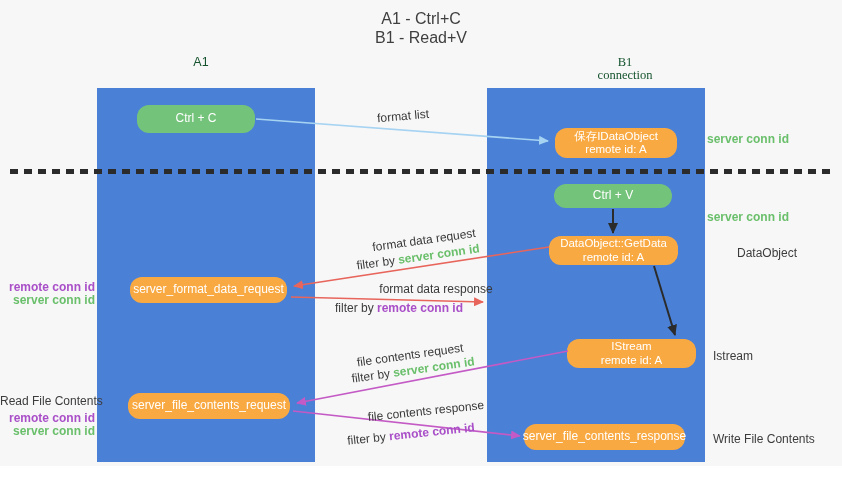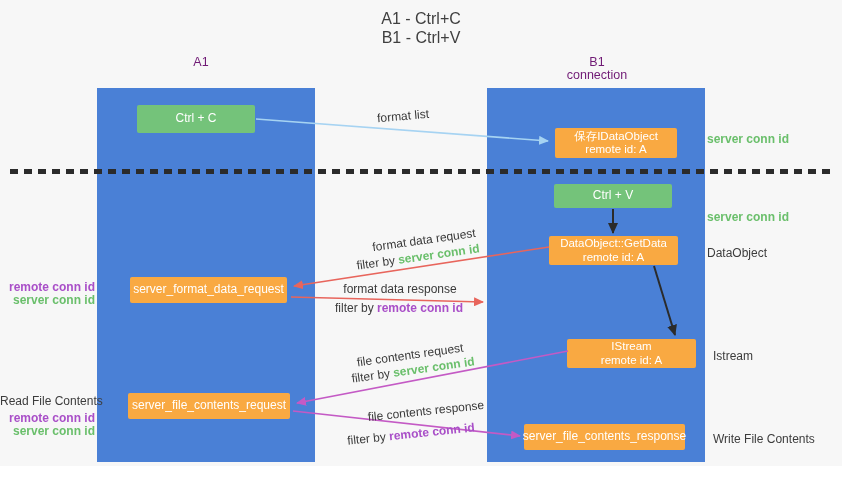--- a/index.html
+++ b/index.html
@@ -8,40 +8,40 @@
     position:relative;width:842px;height:466px;overflow:hidden;
     background:var(--background,#f7f7f7);
     color:#3c3c3c;
   }
   .title{
     position:absolute;left:0;top:9px;width:842px;text-align:center;
     font-size:16px;line-height:19px;color:#3f3f3f;
   }
   .col-header{
     position:absolute;width:160px;text-align:center;top:56px;
-    font-size:12.5px;line-height:13px;color:#701a75;
+    font-size:12.5px;line-height:13px;color:#14532d;
   }
   .col-header.left{left:121px;}
-  .col-header.right{left:517px;}
+  .col-header.right{left:545px;font-family:Liberation Serif, serif;}
   .column{
     position:absolute;top:88px;width:218px;height:374px;
     background:var(--column-blue,#4a80d6);
   }
   .column.left{left:97px;}
   .column.right{left:487px;}
   .dashline{
     position:absolute;left:10px;top:169px;width:820px;height:5px;z-index:3;
     background:repeating-linear-gradient(90deg,
       var(--arrow-black,#3b3b3b) 0 8px,transparent 8px 14px);
   }
   .node{
     position:absolute;z-index:2;display:flex;flex-direction:column;
     align-items:center;justify-content:center;
     color:#fff;font-size:12px;line-height:13.5px;text-align:center;
-    border-radius:2px;
+    border-radius:12px;
   }
   .node.green{background:var(--node-green,#74c37a);}
   .node.orange{background:var(--node-orange,#f9a942);}
   .node.two{font-size:11.5px;}
   .side-label{
     position:absolute;font-size:12px;line-height:12px;white-space:nowrap;z-index:4;
   }
   .side-label.rt{text-align:right;width:95px;left:0;}
   .green-term{color:var(--text-green,#6abf6b);font-weight:bold;}
   .purple-term{color:var(--text-purple,#a94fc8);font-weight:bold;}
@@ -63,21 +63,21 @@
   .mk-red{fill:var(--arrow-red,#e8655c);}
   .mk-magenta{fill:var(--arrow-magenta,#c45ac5);}
 </style>
 </head>
 <body>
 
 <div id="canvas">
 
   <div class="title">
     <div>A1 - Ctrl+C</div>
-    <div>B1 - Ctrl+V</div>
+    <div>B1 - Read+V</div>
   </div>
 
   <div class="col-header left">
     <div>A1</div>
   </div>
   <div class="col-header right">
     <div>B1</div>
     <div>connection</div>
   </div>
 
@@ -139,38 +139,38 @@
     <line class="ln-magenta" x1="293" y1="411" x2="520" y2="436" marker-end="url(#mMagenta)"></line>
   </svg>
 
   <div class="edge-label rot-5" style="left:403px;top:116px">format list</div>
 
   <div class="edge-label rot-8" style="left:424px;top:240px">format data request</div>
   <div class="edge-label rot-8" style="left:418px;top:257px">
     <span class="plain">filter by </span><span class="green-term">server conn id</span>
   </div>
 
-  <div class="edge-label" style="left:400px;top:289px">format data response</div>
+  <div class="edge-label" style="left:436px;top:289px">format data response</div>
   <div class="edge-label" style="left:399px;top:308px">
     <span class="plain">filter by </span><span class="purple-term">remote conn id</span>
   </div>
 
   <div class="edge-label rot-8" style="left:410px;top:355px">file contents request</div>
   <div class="edge-label rot-8" style="left:413px;top:370px">
     <span class="plain">filter by </span><span class="green-term">server conn id</span>
   </div>
 
   <div class="edge-label rot-6" style="left:426px;top:411px">file contents response</div>
   <div class="edge-label rot-6" style="left:411px;top:434px">
     <span class="plain">filter by </span><span class="purple-term">remote conn id</span>
   </div>
 
   <div class="side-label green-term" style="left:707px;top:133px">server conn id</div>
   <div class="side-label green-term" style="left:707px;top:211px">server conn id</div>
-  <div class="side-label" style="left:707px;top:247px">DataObject</div>
+  <div class="side-label" style="left:737px;top:247px">DataObject</div>
   <div class="side-label" style="left:713px;top:350px">Istream</div>
   <div class="side-label" style="left:713px;top:433px">Write File Contents</div>
 
   <div class="side-label rt purple-term" style="top:281px">remote conn id</div>
   <div class="side-label rt green-term" style="top:294px">server conn id</div>
   <div class="side-label rt" style="top:395px">Read File Contents</div>
   <div class="side-label rt purple-term" style="top:412px">remote conn id</div>
   <div class="side-label rt green-term" style="top:425px">server conn id</div>
 
 </div>

